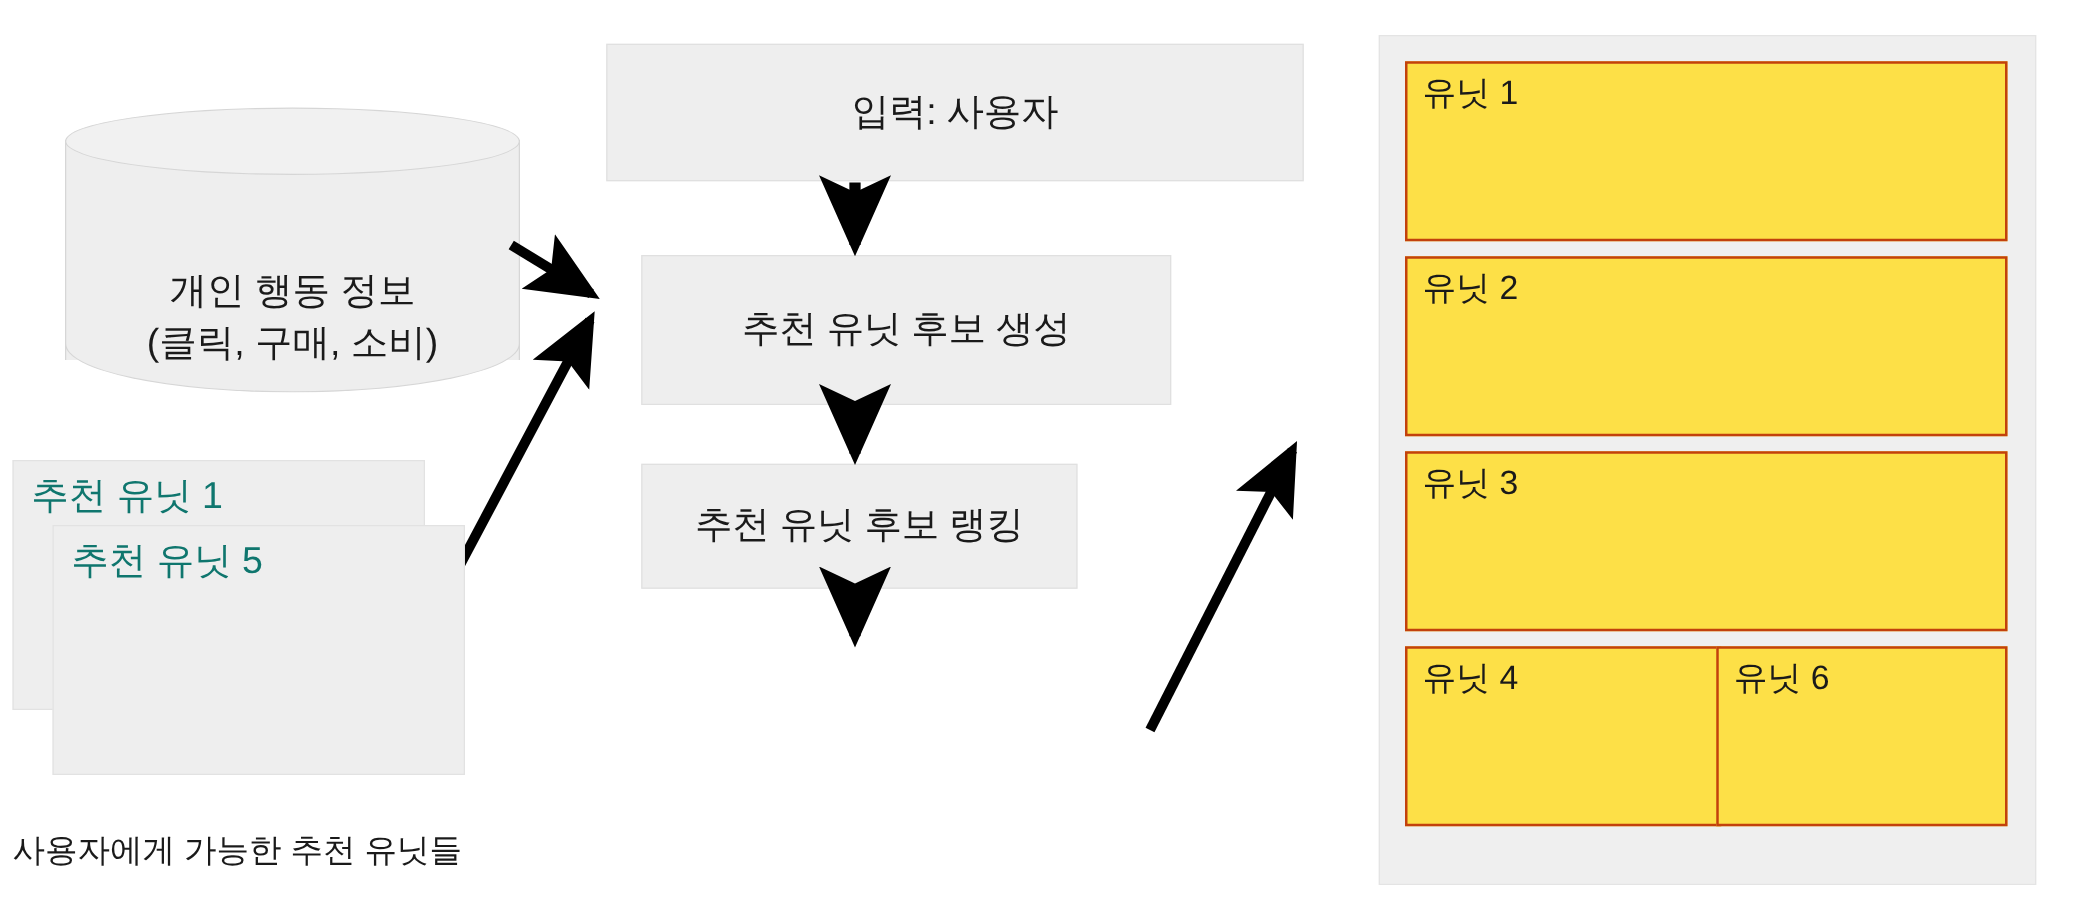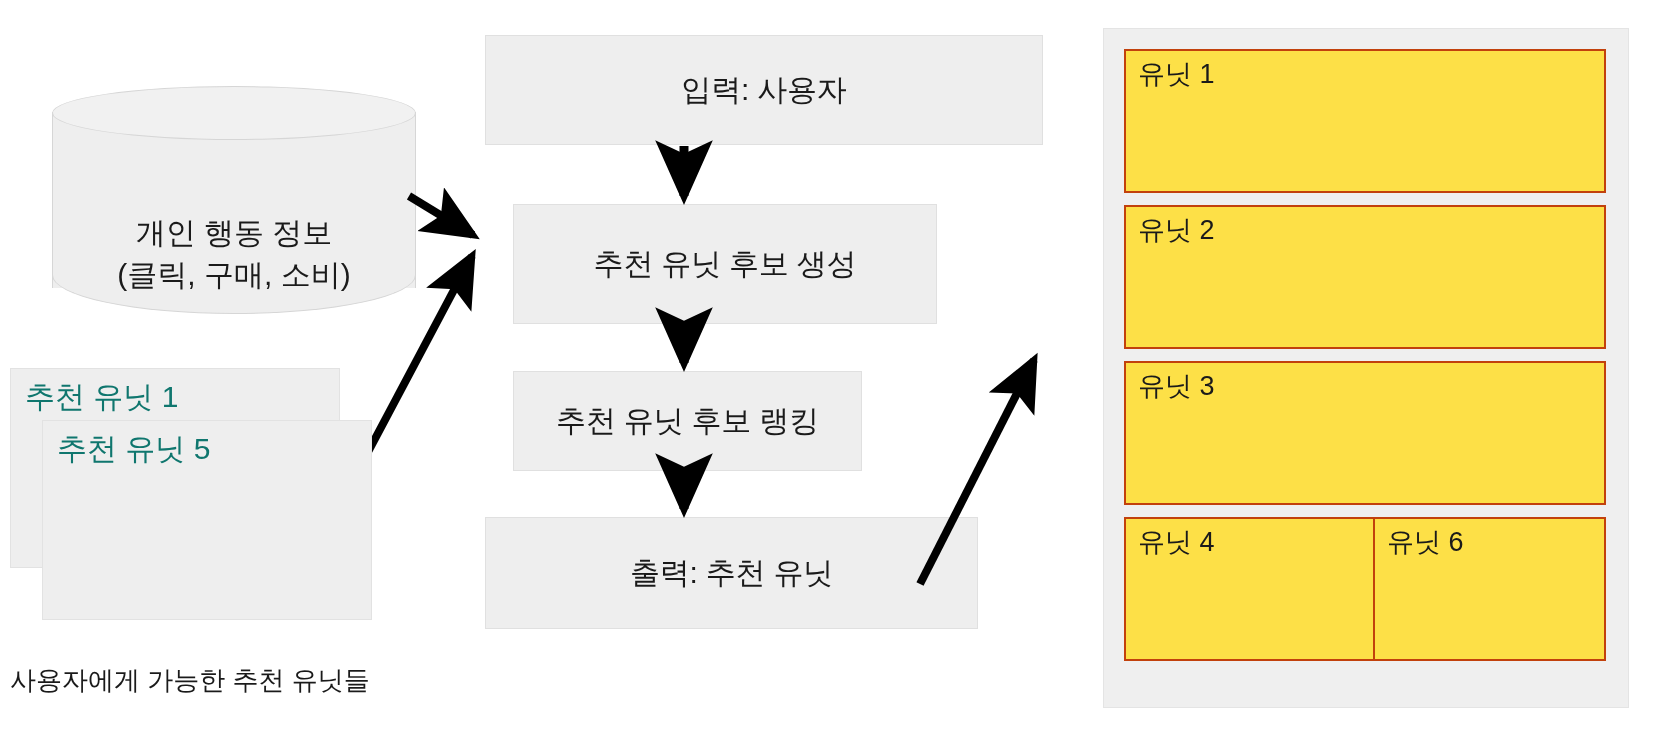--- a/index.html
+++ b/index.html
@@ -186,23 +186,20 @@
   </div>
 
   <div class="node" style="left:513px; top:204px; width:424px; height:120px;">
     <div class="node-label">추천 유닛 후보 생성</div>
   </div>
 
   <div class="node" style="left:513px; top:371px; width:349px; height:100px;">
     <div class="node-label">추천 유닛 후보 랭킹</div>
   </div>
 
-  <div class="node" style="left:485px; top:517px; width:493px; height:112px;">
-    <div class="node-label">출력: 추천 유닛</div>
-  </div>
 
   <div class="panel">
     <div class="unit" style="left:20px; top:20px;  width:482px; height:144px;">
       <span class="unit-label">유닛 1</span>
     </div>
     <div class="unit" style="left:20px; top:176px; width:482px; height:144px;">
       <span class="unit-label">유닛 2</span>
     </div>
     <div class="unit" style="left:20px; top:332px; width:482px; height:144px;">
       <span class="unit-label">유닛 3</span>

